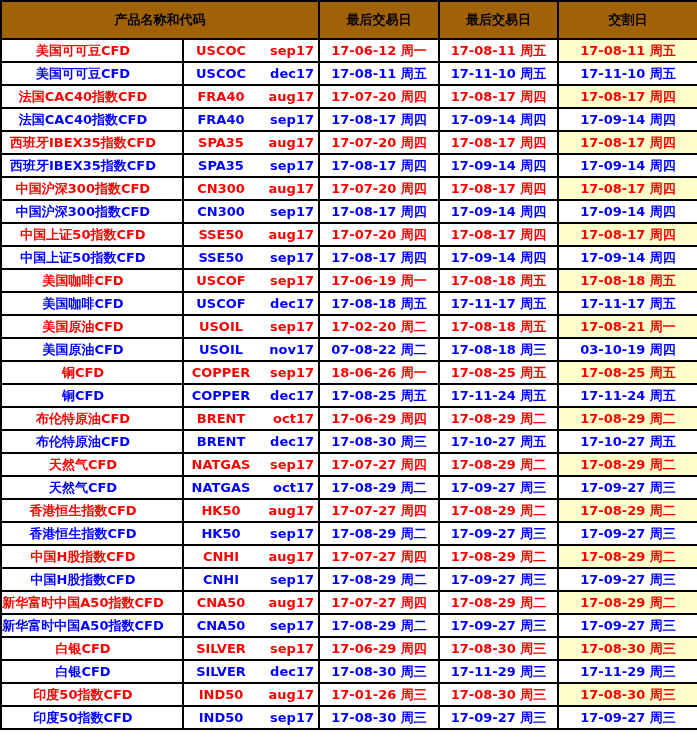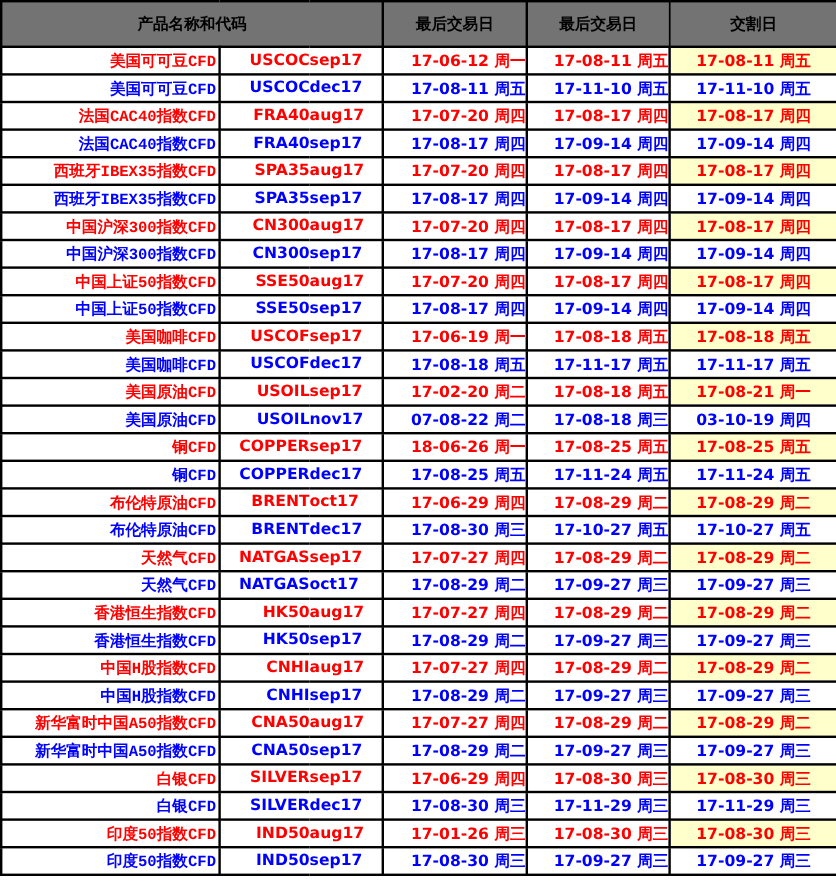--- a/index.html
+++ b/index.html
@@ -12,30 +12,30 @@
     font-size: 13px;
   }
   td, th {
     border: 2px solid #000;
     padding: 0;
     height: 21px;
     white-space: nowrap;
     overflow: hidden;
   }
   th {
-    background: #737373;
+    background: #a16207;
     height: 36px;
     font-size: 13px;
     color: #000;
     margin-top: 24px;
   }
-  td.name { text-align: right; padding-right: 2px; font-family: Liberation Mono, monospace; }
-  td.code { text-align: right; border-right: none; }
-  td.month { padding-right: 4px; border-left: none; }
-  td.date { text-align: right; }
+  td.name { text-align: center; padding-right: 18px; }
+  td.code { text-align: center; border-right: none; }
+  td.month { text-align: right; padding-right: 4px; border-left: none; }
+  td.date { text-align: center; }
   td.delivery { text-align: center; }
   tr.red td { color: #ff0000; }
   tr.blue td { color: #0000ff; }
   tr.red td.delivery { background: #ffffcc; }
 </style>
 </head>
 <body>
 
 <table>
   <colgroup>

